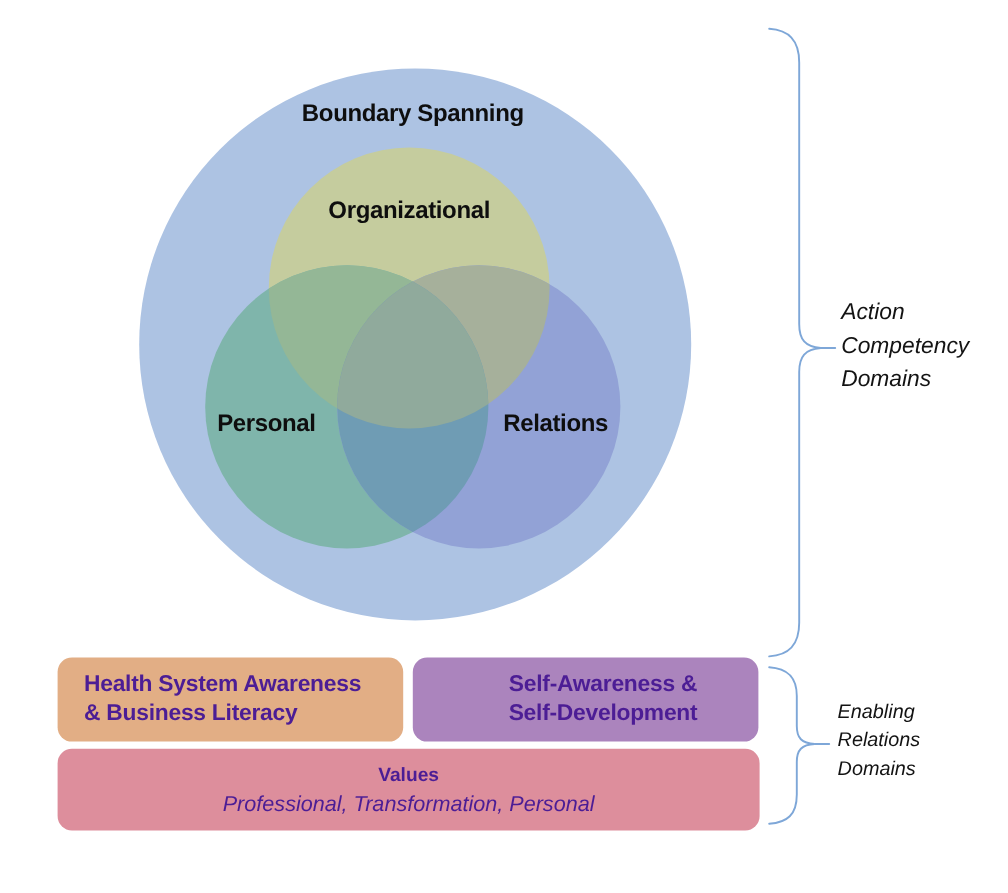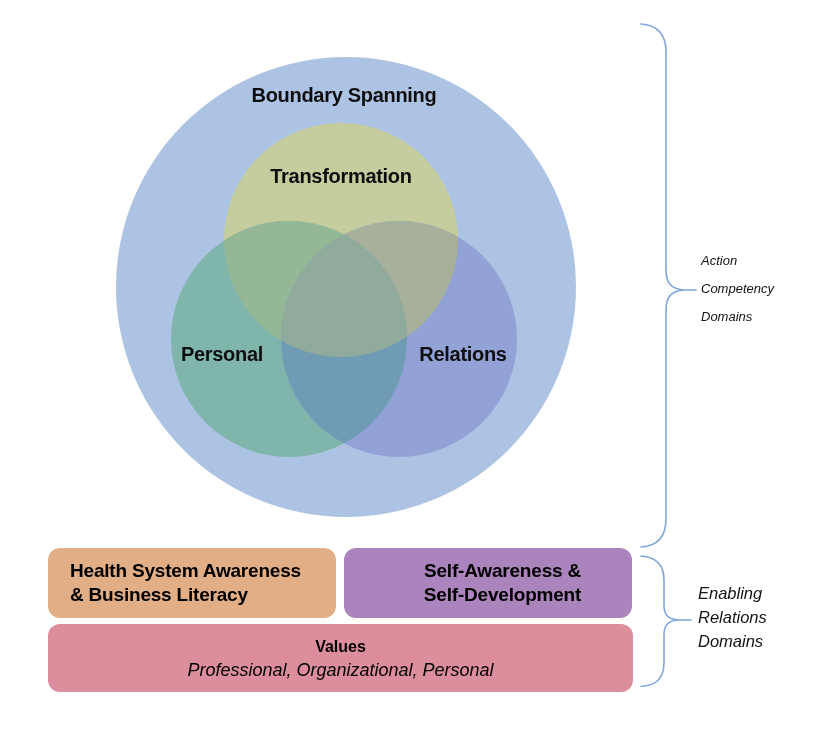--- a/index.html
+++ b/index.html
@@ -25,28 +25,28 @@
     white-space: nowrap;
   }
 
   
   .brace-label {
     position: absolute;
     font-style: italic;
     color: #131313;
     white-space: pre-line;
   }
-  .brace-label.action   { left: 701px; top: 247px; font-size: 13px; line-height: 28px; }
+  .brace-label.action   { left: 701px; top: 247px; font-size: 19px; line-height: 28px; }
   .brace-label.enabling { left: 698px; top: 581px; font-size: 16.5px; line-height: 24px; }
 
   
   .box {
     position: absolute;
     border-radius: 12px;
-    color: #000000;
+    color: #4c1d95;
     display: flex;
     flex-direction: column;
     justify-content: center;
   }
   .box .bold-lines {
     font-weight: bold;
     font-size: 19px;
     line-height: 24px;
     letter-spacing: -0.2px;
     white-space: pre-line;
@@ -98,21 +98,21 @@
 
     <path d="M 641,24 C 657,25 666,33 666,52 L 666,270 C 666,283 671,289 684,290
              C 671,291 666,297 666,310 L 666,519 C 666,538 657,546 641,547" fill="none" stroke-width="1.6" stroke-linecap="round" stroke="#7ea7d8"></path>
     <path d="M 684,290 L 696,290" fill="none" stroke-width="1.6" stroke-linecap="round" stroke="#7ea7d8"></path>
     <path d="M 641,556 C 656,557 664,564 664,580 L 664,605 C 664,615 668,619.5 679,620
              C 668,620.5 664,625 664,635 L 664,662 C 664,679 656,685.5 641,686.5" fill="none" stroke-width="1.6" stroke-linecap="round" stroke="#7ea7d8"></path>
     <path d="M 679,620 L 691,620" fill="none" stroke-width="1.6" stroke-linecap="round" stroke="#7ea7d8"></path>
   </svg>
 
   <div class="venn-label" style="left:344px; top:95px;">Boundary Spanning</div>
-  <div class="venn-label" style="left:341px; top:176px;">Transformation</div>
+  <div class="venn-label" style="left:341px; top:176px;">Organizational</div>
   <div class="venn-label" style="left:222px; top:354px;">Personal</div>
   <div class="venn-label" style="left:463px; top:354px;">Relations</div>
 
   <div class="brace-label action">Action
 Competency
 Domains</div>
   <div class="brace-label enabling">Enabling
 Relations
 Domains</div>
 
@@ -121,16 +121,16 @@
 &amp; Business Literacy</div>
   </div>
 
   <div class="box box-self" style="background: rgb(171, 132, 189);">
     <div class="bold-lines">Self-Awareness &amp;
 Self-Development</div>
   </div>
 
   <div class="box box-values" style="background: rgb(221, 142, 156);">
     <div class="title">Values</div>
-    <div class="subtitle">Professional, Organizational, Personal</div>
+    <div class="subtitle">Professional, Transformation, Personal</div>
   </div>
 
 </div>
 
 </body></html>

